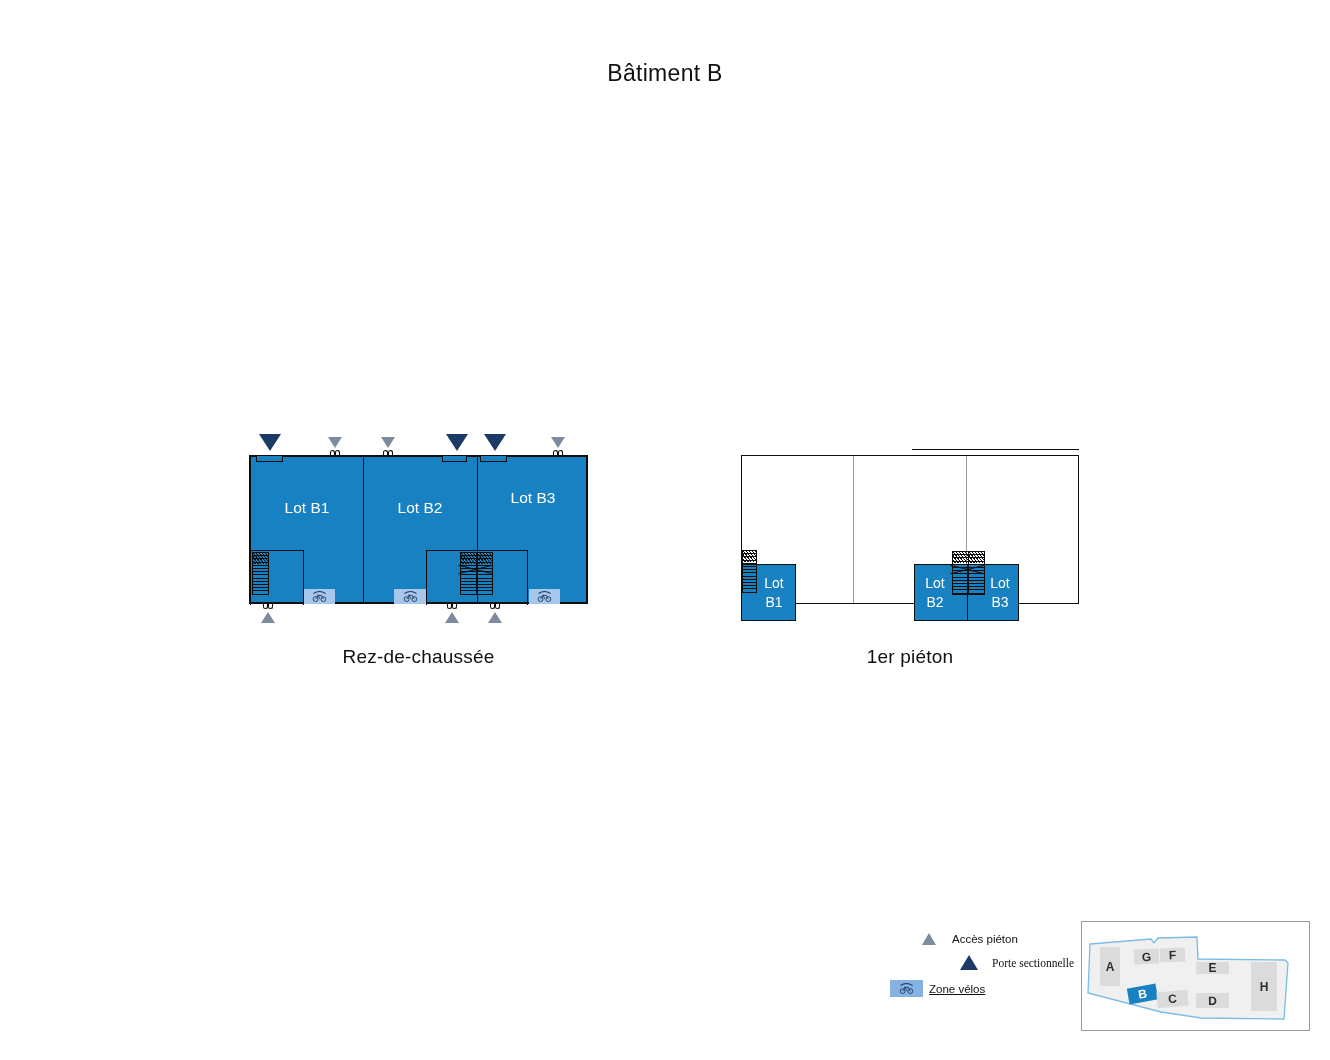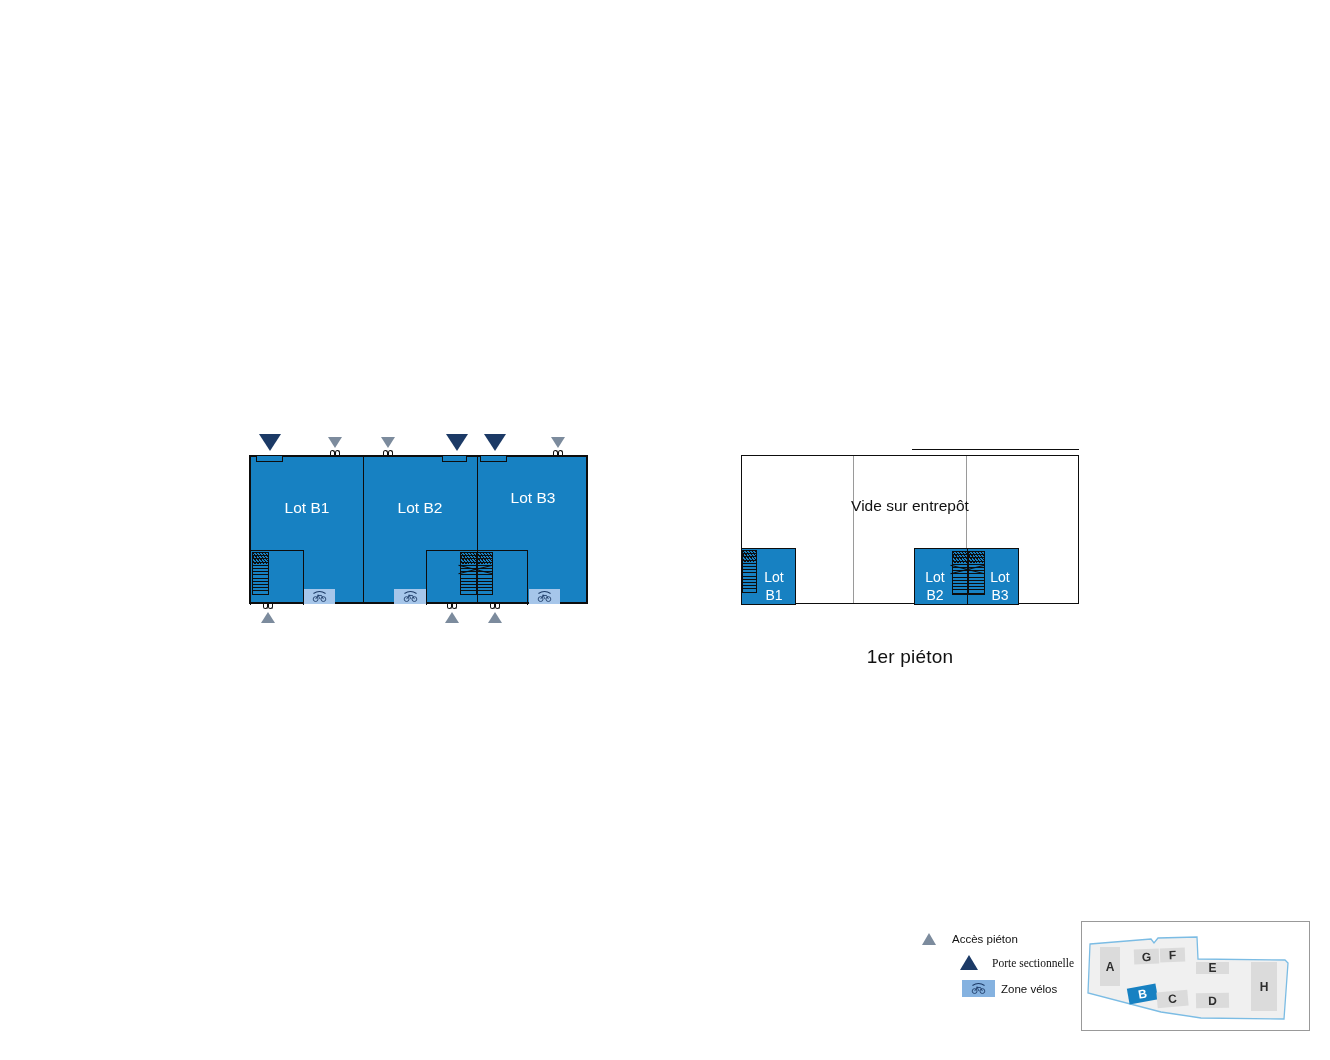--- a/index.html
+++ b/index.html
@@ -39,41 +39,42 @@
   
   .swing{position:absolute;display:flex;}
   .swing i{display:block;width:5px;height:5px;border:1px solid #0d0d0d;box-sizing:border-box;}
   .swing.up i{border-bottom:none;border-radius:5px 5px 0 0;}
   .swing.down i{border-top:none;border-radius:0 0 5px 5px;}
   
   .bike-zone{position:absolute;background:var(--bike-zone);display:flex;align-items:center;justify-content:center;}
   .bike-icon{display:block;}
   .bike-icon path,.bike-icon circle{stroke:var(--navy);fill:none;}
   
-  .ff-box{position:absolute;background:var(--lot-blue);border:1.2px solid #0d0d0d;display:flex;align-items:flex-end;}
+  .ff-box{position:absolute;background:var(--lot-blue);border:1.2px solid #0d0d0d;display:flex;align-items:center;margin-top:16px;}
   .ff-box .txt{color:#fff;font-size:14px;line-height:1.3;font-weight:500;text-align:center;width:100%;}
   .void-label{position:absolute;left:0;width:100%;text-align:center;font-size:15.5px;color:#111;}
   .canopy-line{position:absolute;height:0;border-top:1.5px solid #0d0d0d;}
   
   .legend-row{position:absolute;display:flex;align-items:center;}
   .legend-text{font-size:11.5px;color:#111;white-space:nowrap;}
   .legend-swatch{width:33px;height:17px;background:var(--legend-swatch);display:flex;align-items:center;justify-content:center;}
   
   #minimap{left:1081px;top:921px;width:229px;height:110px;border:1px solid #999;background:#fff;}
   #minimap svg{position:absolute;left:0;top:0;}
   #site-outline{fill:var(--map-site-fill);stroke:var(--map-site-stroke);stroke-width:1.3px;}
   .mm-bld{position:absolute;background:var(--map-building);display:flex;align-items:center;justify-content:center;
     font-size:12px;font-weight:600;color:#2e2e2e;}
   .mm-bld.hl{background:var(--lot-blue);color:#fff;}
 </style>
 </head>
 <body>
 
 <div id="stage">
 
+  <div class="abs page-title">Bâtiment B</div>
 
   <div class="abs plan" id="ground-plan">
     <div class="divider-black" style="left:111.5px;"></div>
     <div class="divider-black" style="left:225.5px;"></div>
 
     <div class="lot-label" style="left:56px;top:42px;">Lot B1</div>
     <div class="lot-label" style="left:169px;top:42px;">Lot B2</div>
     <div class="lot-label" style="left:282px;top:32px;">Lot B3</div>
 
     <div class="subroom" style="left:-1px;top:93px;width:52px;height:54px;"></div>
@@ -143,28 +144,28 @@
       <i></i>
     </div>
   <div class="swing down" style="left:490px;top:604px;">
       <i></i>
       <i></i>
     </div>
   <div class="tri tri-up-gray" style="left:261px;top:612px;"></div>
   <div class="tri tri-up-gray" style="left:445px;top:612px;"></div>
   <div class="tri tri-up-gray" style="left:488px;top:612px;"></div>
 
+  <div class="abs floor-label" style="left:249px;width:339px;">Rez-de-chaussée</div>
 
   <div class="abs canopy-line" style="left:912px;top:449px;width:167px;"></div>
 
   <div class="abs plan" id="first-plan" style="border-width:1.5px;">
     <div class="divider-gray" style="left:111px;"></div>
     <div class="divider-gray" style="left:224px;"></div>
 
-    <div class="void-label" style="top:41px;">Vide sur entrepôt</div>
 
     <div class="ff-box" style="left:-1px;top:92px;width:53px;height:55px;">
       <div class="txt" style="padding-left:11px;">
         <div>Lot</div>
         <div>B1</div>
       </div>
     </div>
     <div class="ff-box" style="left:172px;top:92px;width:53px;height:55px;">
       <div class="txt" style="padding-right:13px;">
         <div>Lot</div>
@@ -187,21 +188,21 @@
   <div class="abs floor-label" style="left:741px;width:338px;">1er piéton</div>
 
   <div class="legend-row" style="left:922px;top:933px;text-align:right;">
     <span class="tri tri-up-gray-lg" style="position:static;"></span>
     <span class="legend-text" style="margin-left:16px;">Accès piéton</span>
   </div>
   <div class="legend-row" style="left:960px;top:955px;font-family:Liberation Serif, serif;">
     <span class="tri tri-up-dark" style="position:static;"></span>
     <span class="legend-text" style="margin-left:14px;">Porte sectionnelle</span>
   </div>
-  <div class="legend-row" style="left:962px;top:980px;">
+  <div class="legend-row" style="left:890px;top:980px;text-decoration:underline;">
     <span class="legend-swatch">
       <svg class="bike-icon" width="19" height="13" viewBox="0 0 22 15">
         <path d="M4 4 Q11 -0.5 18 4" stroke-width="1.2"></path>
         <circle cx="6.5" cy="10.5" r="2.8" stroke-width="1"></circle>
         <circle cx="15.5" cy="10.5" r="2.8" stroke-width="1"></circle>
         <path d="M6.5 10.5 L9.5 6.3 L13.3 6.3 L15.5 10.5 M9.5 6.3 L11.6 10.5 M8.3 6 L10.5 6" stroke-width="1"></path>
       </svg>
     </span>
     <span class="legend-text" style="margin-left:6px;">Zone vélos</span>
   </div>

